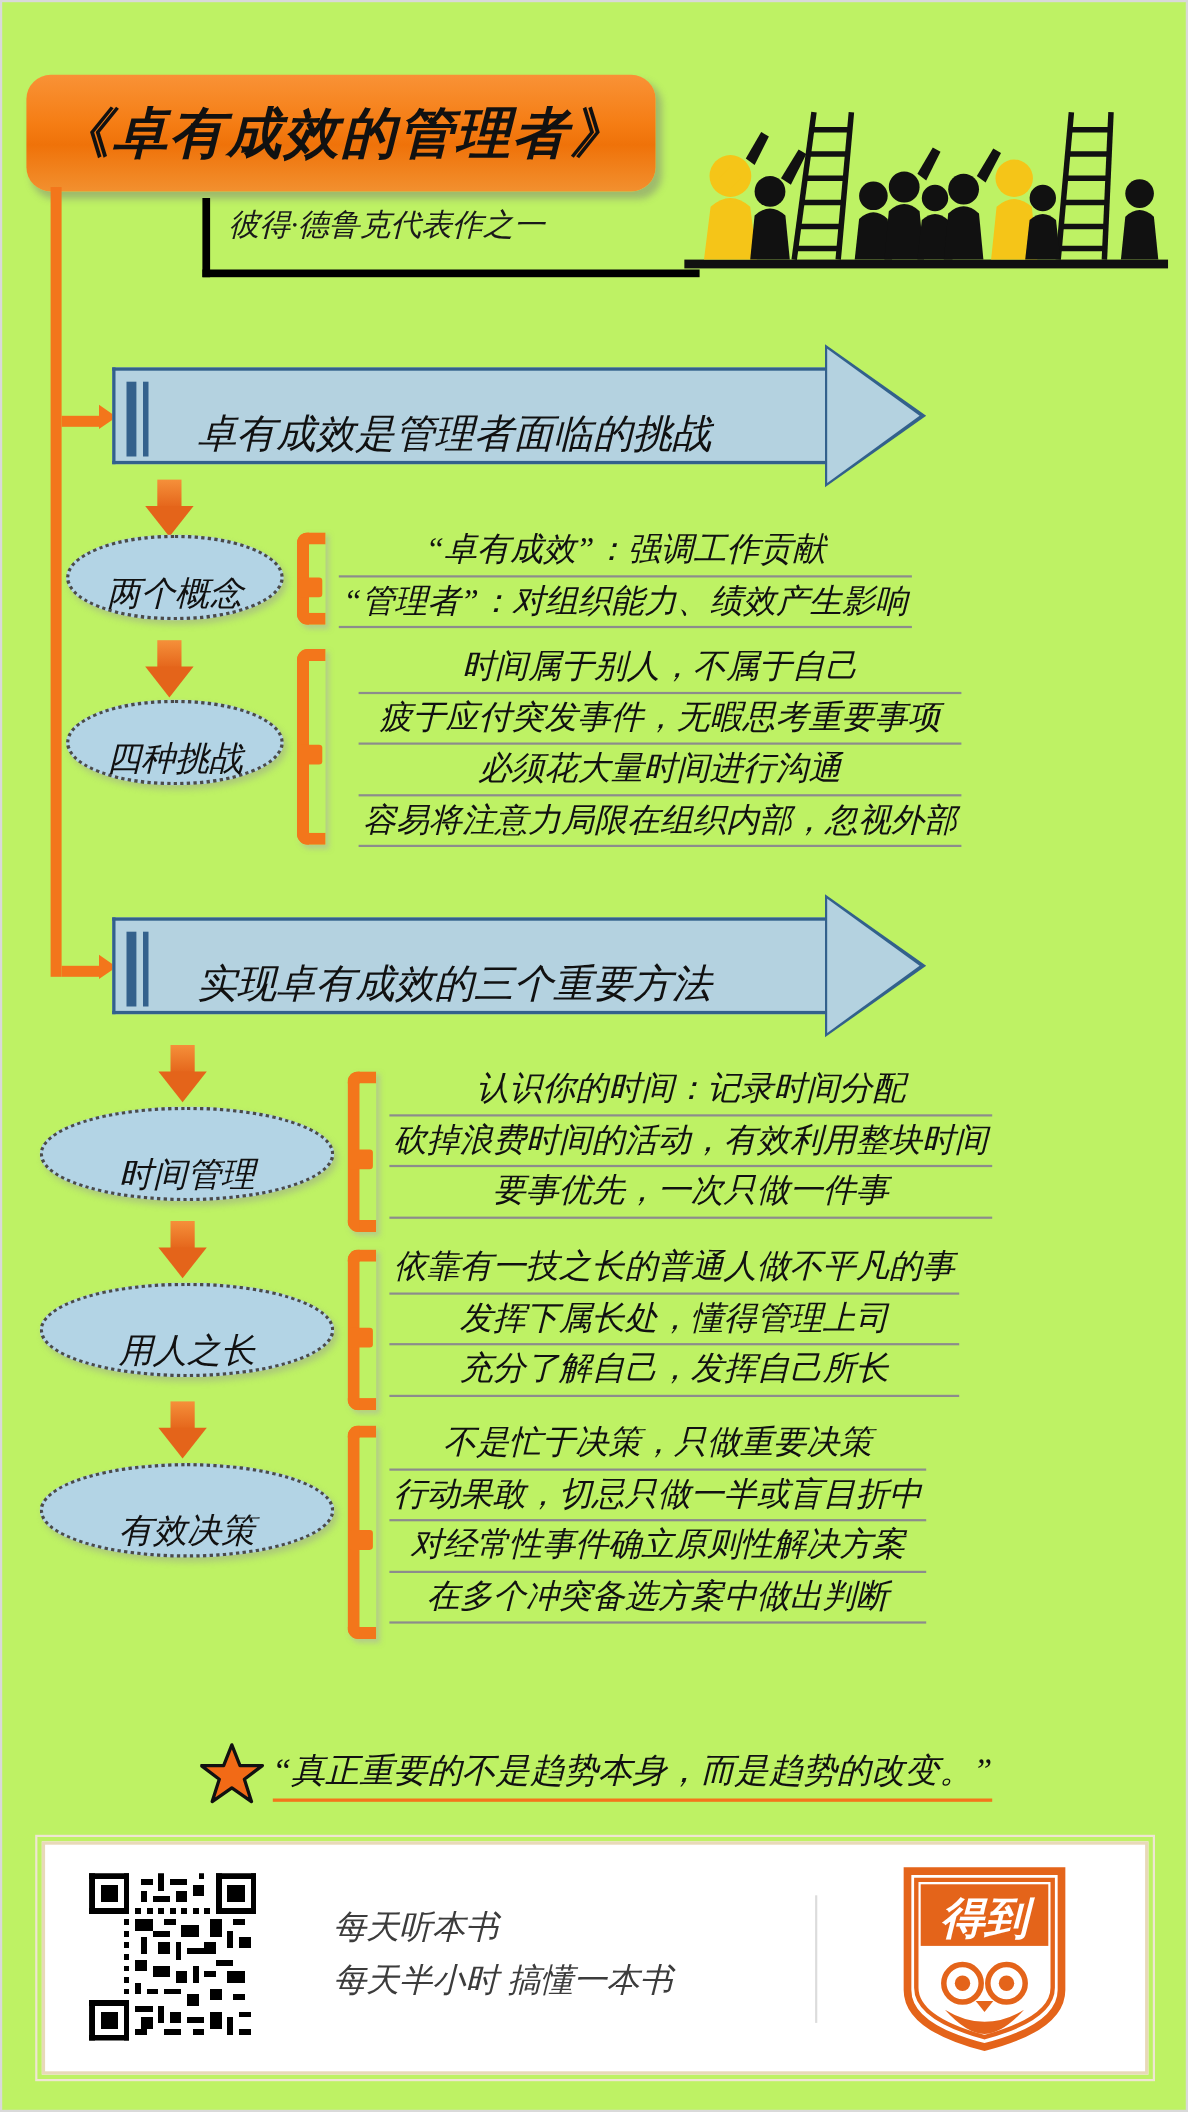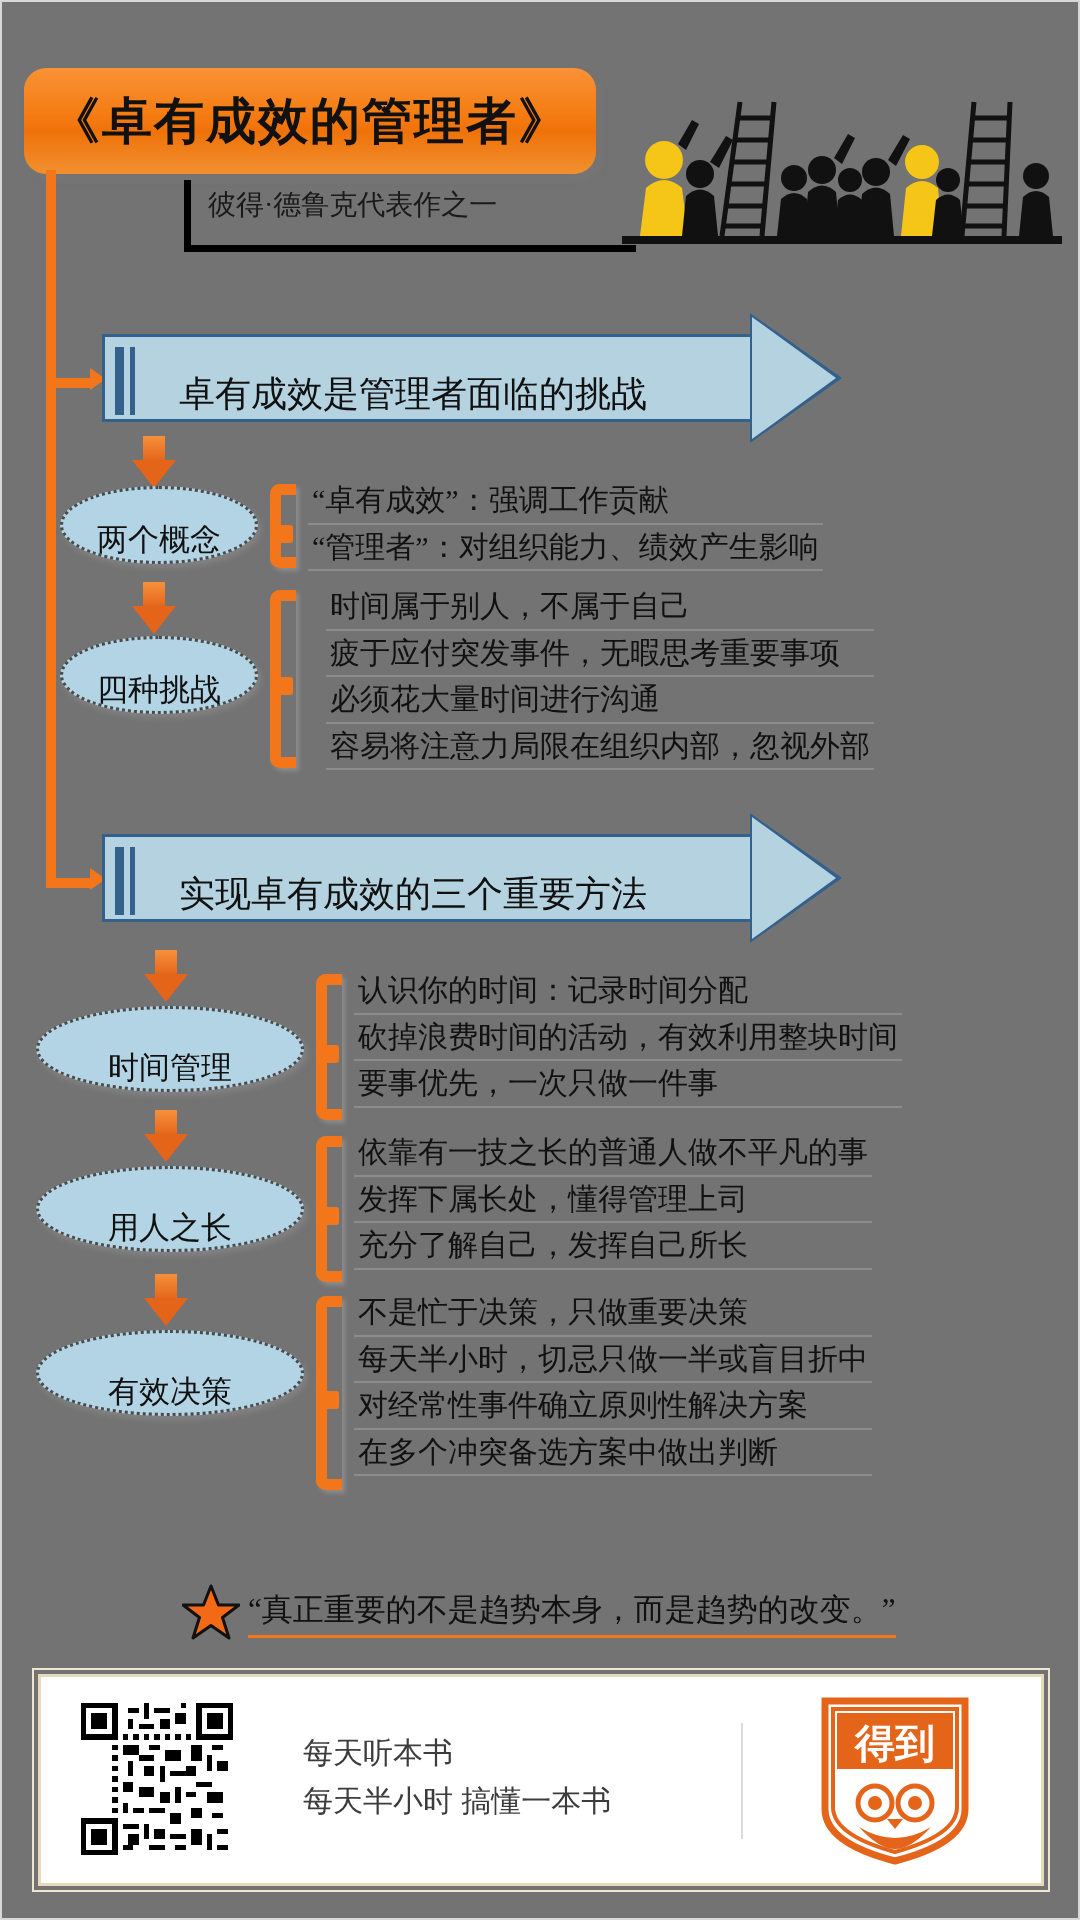--- a/index.html
+++ b/index.html
@@ -8,23 +8,24 @@
     width: 1080px;
     height: 1920px;
     background: #ffffff;
     font-family: "Liberation Serif", "DejaVu Serif", serif;
   }
 
   #poster {
     position: relative;
     width: 1080px;
     height: 1920px;
-    background: #737373;
+    background: #bef264;
     border: 2px solid #d9d9d9;
     overflow: hidden;
+    font-style: italic;
   }
 
   
   .title-box {
     position: absolute;
     left: 22px;
     top: 66px;
     width: 572px;
     height: 106px;
     border-radius: 22px;
@@ -220,20 +221,21 @@
     position: absolute;
   }
   .line {
     font-size: 30px;
     color: #111111;
     white-space: nowrap;
     border-bottom: 2px solid #8c8c8c;
     padding: 2px 4px 3px 4px;
     font-family: "Liberation Serif", "DejaVu Serif", serif;
     line-height: 1.32;
+    text-align: center;
   }
 
   
   .quote-row {
     position: absolute;
     left: 180px;
     top: 1580px;
     width: 720px;
     height: 62px;
     display: flex;
@@ -463,21 +465,21 @@
     <div class="head"></div>
   </div>
   <div class="ellipse" style="left:34px; top:1328px; width:268px; height:86px;">
     <span class="ellipse-label">有效决策</span>
   </div>
   <div class="brace" style="left:314px; top:1294px; height:194px;">
     <div class="brace-nub" style="top:84px;"></div>
   </div>
   <div class="lines" style="left:352px; top:1288px;">
     <div class="line">不是忙于决策，只做重要决策</div>
-    <div class="line">每天半小时，切忌只做一半或盲目折中</div>
+    <div class="line">行动果敢，切忌只做一半或盲目折中</div>
     <div class="line">对经常性事件确立原则性解决方案</div>
     <div class="line">在多个冲突备选方案中做出判断</div>
   </div>
 
   <div class="quote-row">
     <svg width="58" height="58" viewBox="0 0 58 58">
       <polygon points="29,2 36.5,21 57,21 40.5,33.5 47,54 29,41.5 11,54 17.5,33.5 1,21 21.5,21" fill="#f26a16" stroke="#111111" stroke-width="3" stroke-linejoin="round"></polygon>
     </svg>
     <span class="quote-text">“真正重要的不是趋势本身，而是趋势的改变。”</span>
   </div>

